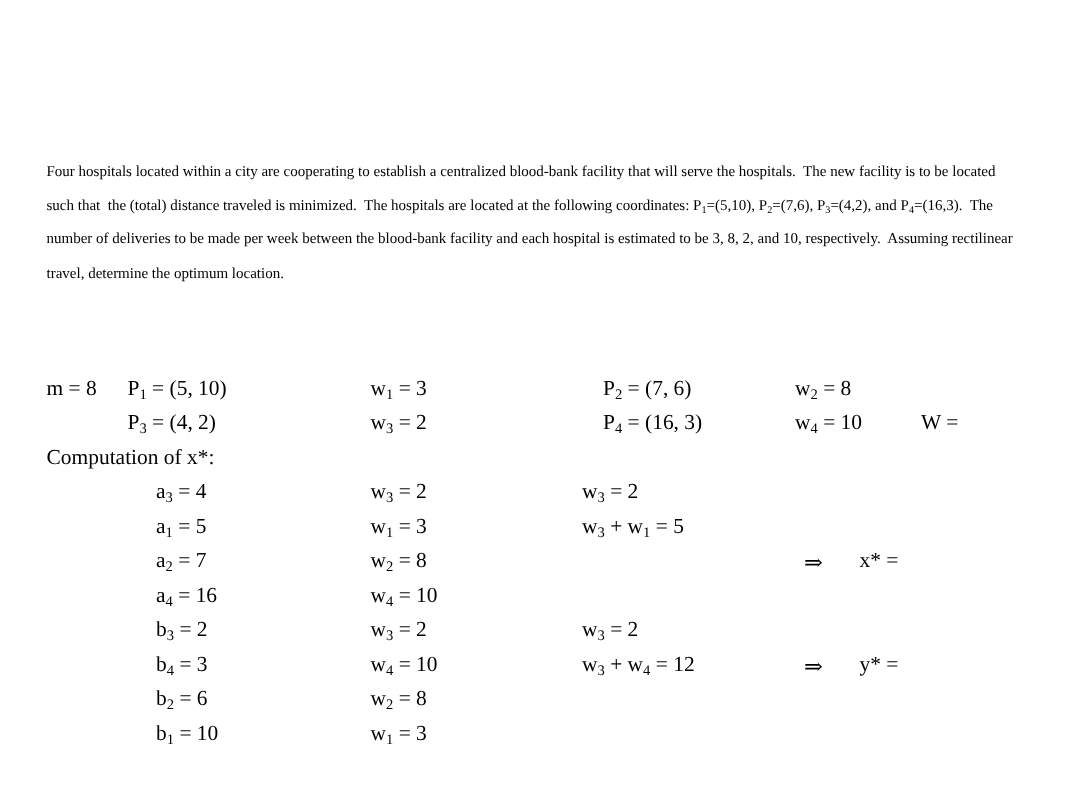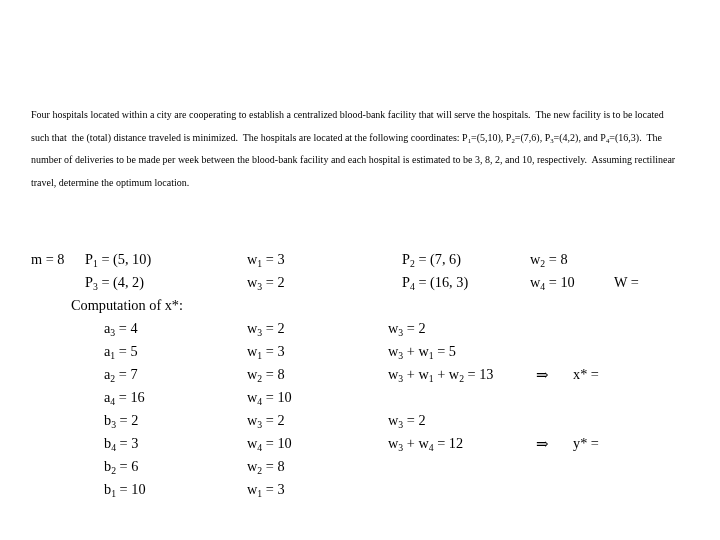--- a/index.html
+++ b/index.html
@@ -60,21 +60,21 @@
     position: relative;
     height: 23px;
     width: 720px;
   }
   .cell {
     position: absolute;
     top: 0;
     white-space: nowrap;
   }
   .c-m     { left: 31px; }
-  .c-lab   { left: 31px; margin-left: 40px; }
+  .c-lab   { left: 31px; }
   .c-a     { left: 104px; }
   .c-p     { left: 85px; }
   .c-w     { left: 247px; }
   .c-sum   { left: 388px; }
   .c-p2    { left: 388px; margin-left: 14px; }
   .c-w2    { left: 530px; }
   .c-arrow { left: 536px; font-size: 15px; }
   .c-res   { left: 573px; }
   .c-wbig  { left: 614px; }
 </style>
@@ -118,21 +118,20 @@
 
     <div class="crow">
       <span class="cell c-a">a<sub>1</sub> = 5</span>
       <span class="cell c-w">w<sub>1</sub> = 3</span>
       <span class="cell c-sum">w<sub>3</sub> + w<sub>1</sub> = 5</span>
     </div>
 
     <div class="crow">
       <span class="cell c-a">a<sub>2</sub> = 7</span>
       <span class="cell c-w">w<sub>2</sub> = 8</span>
-      <span class="cell c-sum">w<sub>3</sub> + w<sub>1</sub> + w<sub>2</sub> = 13</span>
       <span class="cell c-arrow">⇒</span>
       <span class="cell c-res">x* =</span>
     </div>
 
     <div class="crow">
       <span class="cell c-a">a<sub>4</sub> = 16</span>
       <span class="cell c-w">w<sub>4</sub> = 10</span>
     </div>
 
 

